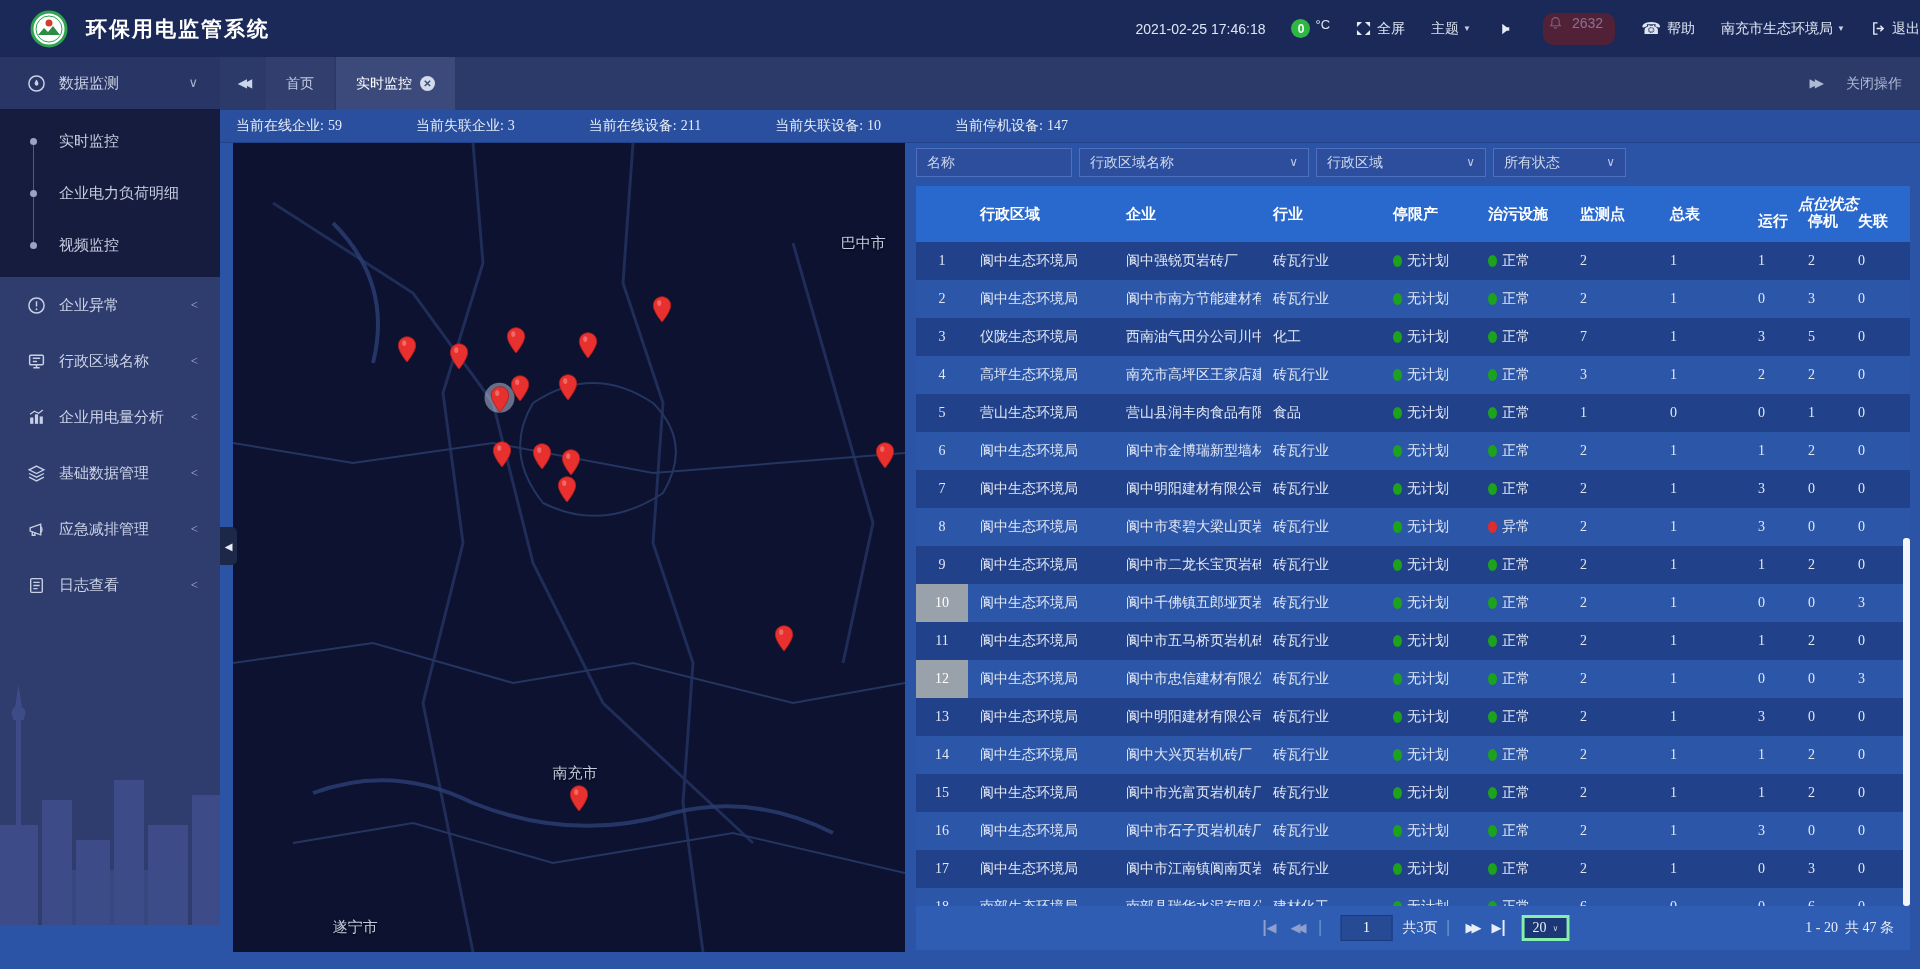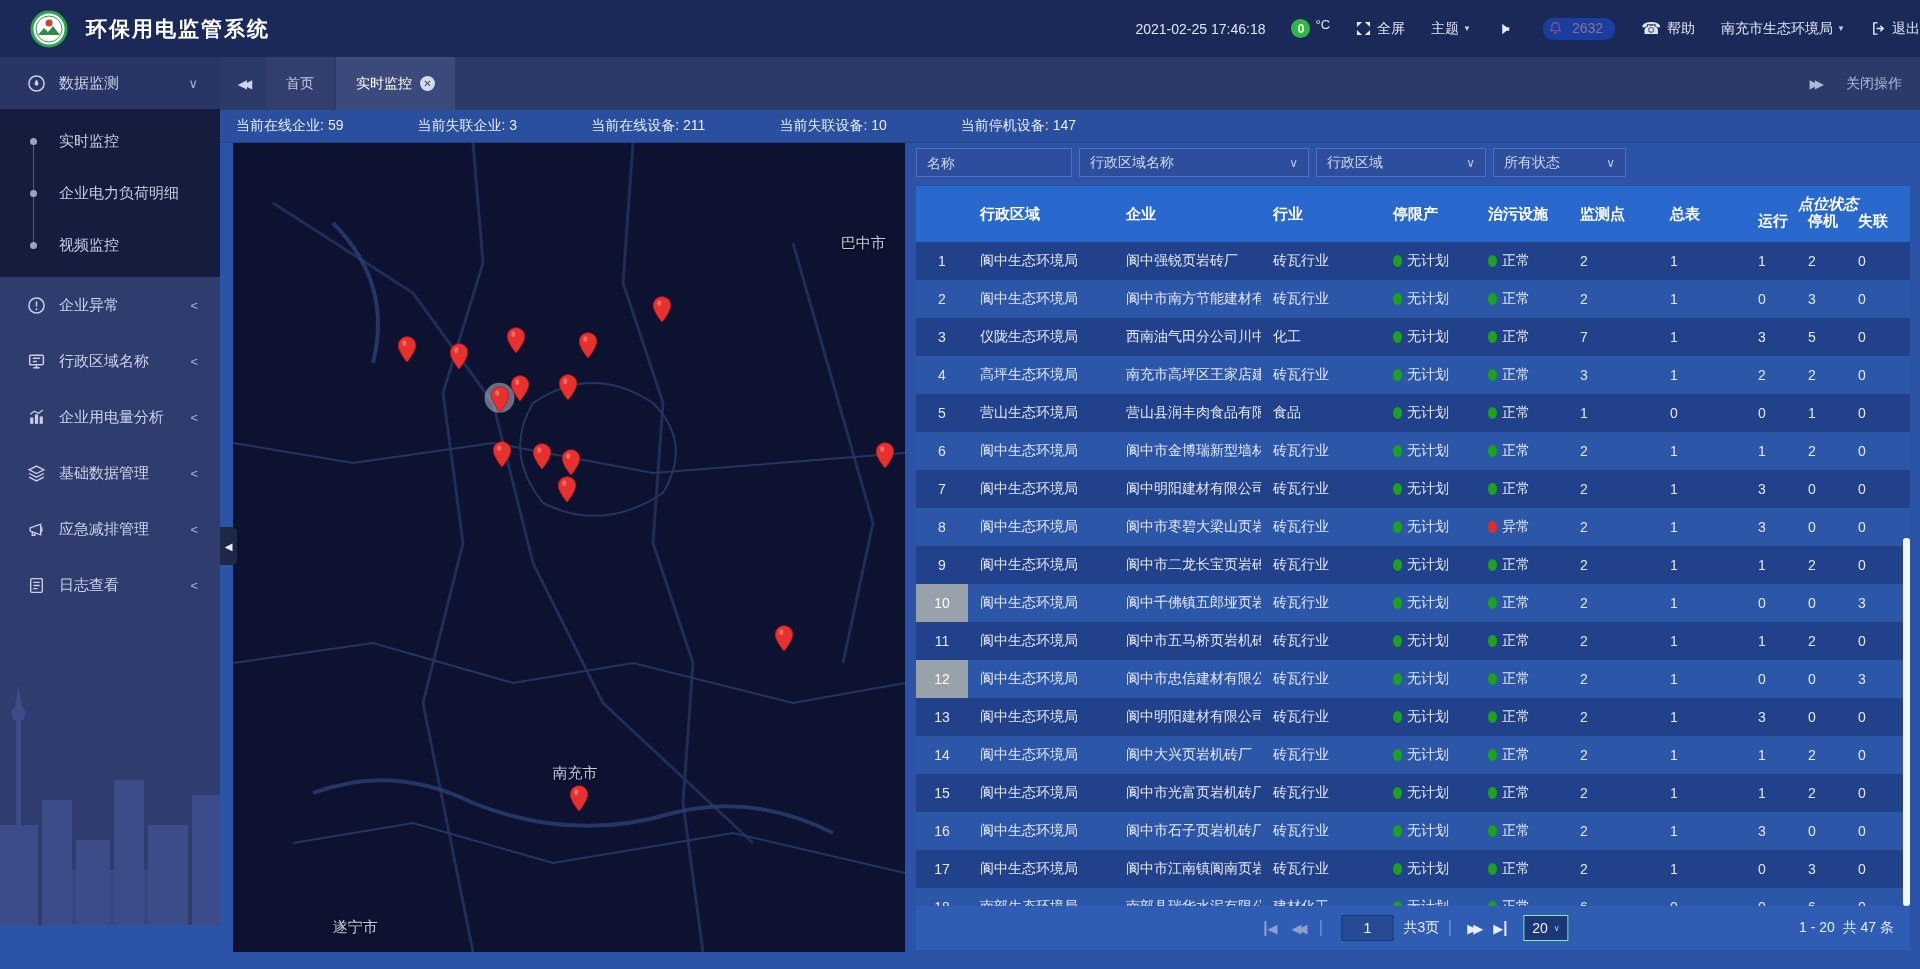--- a/index.html
+++ b/index.html
@@ -11,26 +11,26 @@
     display:flex; align-items:center; z-index:30; }
   .logo-wrap { width:44px; height:38px; margin-left:30px; display:flex; align-items:center; }
   .app-title { color:#fff; font-size:21px; font-weight:bold; letter-spacing:2px; margin-left:12px; }
   .header-right { margin-left:auto; display:flex; align-items:center; color:#dfe5f2; font-size:14px; }
   .hdr-item { display:flex; align-items:center; margin-left:26px; white-space:nowrap; cursor:default; }
   .hdr-item .ico { display:inline-flex; margin-right:6px; }
   .temp-badge { width:19px; height:19px; border-radius:50%; color:#fff; font-size:12px; font-weight:bold;
     display:flex; align-items:center; justify-content:center; }
   .temp-unit { margin-left:5px; position:relative; top:-4px; font-size:13px; }
   .caret { font-size:8px; margin-left:4px; color:#c6cde4; }
-  .noti { opacity:.55; background:#1d4ed8; border-radius:10px; padding:2px 12px 4px 6px; display:flex; align-items:center; }
+  .noti { opacity:.55; background:#7f1d1d; border-radius:10px; padding:2px 12px 14px 6px; display:flex; align-items:center; }
   .noti .cnt { color:#e8a9c0; font-size:14px; margin-left:4px; }
   .phone-glyph { font-size:16px; margin-right:6px; }
 
   
-  .main-row { position:absolute; top:57px; left:0; width:1920px; height:868px; display:flex; }
+  .main-row { position:absolute; top:57px; left:0; width:1920px; height:868px; display:flex;font-family:Liberation Serif, serif; }
 
   
   .sidebar { width:220px; height:100%; background:#2e3c6e; position:relative; flex:none; overflow:hidden; }
   .menu-group-header { height:52px; display:flex; align-items:center; background:#293564; cursor:pointer; }
   .menu-item { height:56px; display:flex; align-items:center; cursor:pointer; color:#ccd3e7; }
   .menu-item .mi-icon, .menu-group-header .mi-icon { width:20px; margin-left:27px; display:inline-flex; flex:none; }
   .menu-item .mi-label, .menu-group-header .mi-label { font-size:15px; margin-left:12px; color:#ccd3e7; }
   .menu-chevron { margin-left:auto; margin-right:22px; color:#a9b2cf; font-size:13px; }
   .submenu { background:#151c3d; position:relative; padding:6px 0; }
   .submenu::before { content:''; position:absolute; left:33px; top:30px; bottom:30px; width:1px; background:rgba(255,255,255,.28); }
@@ -108,21 +108,21 @@
   .pager { height:44px; background:#2f5db4; position:relative; display:flex; align-items:center; color:#e8edf8; font-size:14px; }
   .pager-center { position:absolute; left:50%; transform:translateX(-50%); display:flex; align-items:center; }
   .pg-btn { cursor:pointer; color:#e8edf8; display:flex; align-items:center; margin:0 7px; font-size:13px; }
   .pg-btn.disabled { color:#8ea0cc; cursor:default; }
   .pg-bar-l { border-left:2px solid currentColor; padding-left:1px; }
   .pg-bar-r { border-right:2px solid currentColor; padding-right:1px; }
   .pg-divider { width:1px; height:16px; background:rgba(255,255,255,.45); margin:0 10px; }
   .page-input { width:52px; height:26px; background:#264a94; border:1px solid #1a3a7c; color:#fff; text-align:center;
     line-height:24px; margin:0 10px; cursor:text; }
   .pages-label { white-space:nowrap; }
-  .size-select { background:#1b3775; border:1px solid #86efac; height:26px; padding:8px 8px; display:flex;
+  .size-select { background:#1b3775; border:3px solid #86efac; height:26px; padding:8px 8px; display:flex;
     align-items:center; margin-left:10px; cursor:pointer; }
   .size-select .caret { margin-left:6px; color:#c6cde4; }
   .pager-range { position:absolute; right:16px; white-space:nowrap; }
 </style>
 </head>
 <body>
 
 <div class="top-header">
   <span class="logo-wrap">
     <svg width="38" height="38" viewBox="0 0 38 38">

